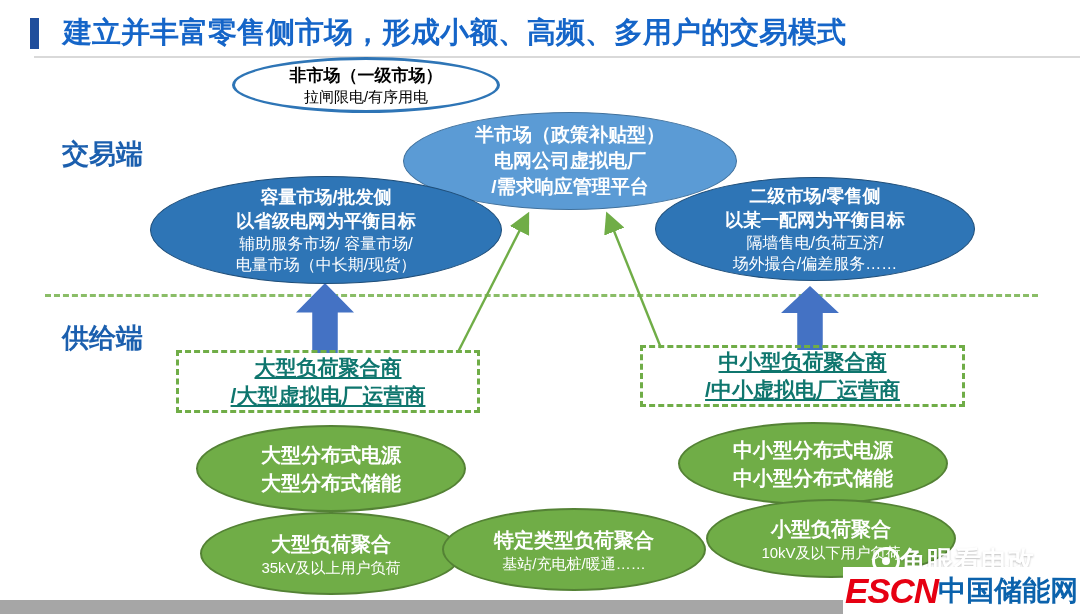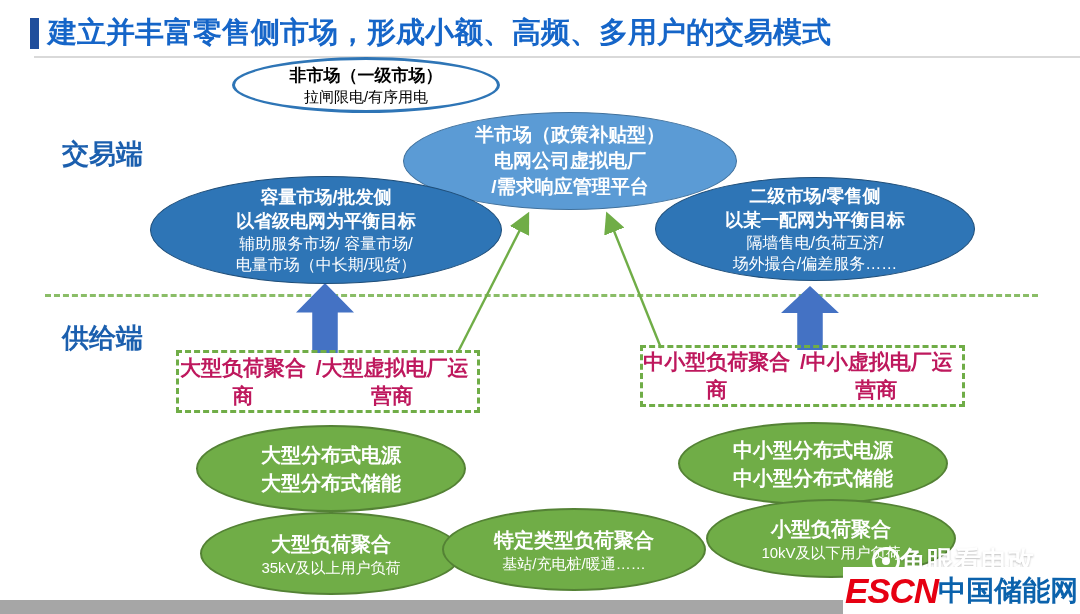--- a/index.html
+++ b/index.html
@@ -1,20 +1,20 @@
 <!DOCTYPE html>
 <html><head>
 <meta charset="utf-8">
 <style>
   html,body{margin:0;padding:0;background:#fff;}
   .canvas{position:relative;width:1080px;height:614px;background:#ffffff;overflow:hidden;
           font-family:"Liberation Sans","DejaVu Sans",sans-serif;}
 
   
-  .header{position:absolute;left:30px;top:13px;display:flex;align-items:center;gap:9px;z-index:4;}
+  .header{position:absolute;left:30px;top:13px;display:flex;align-items:center;gap:24px;z-index:4;}
   .accent-bar{width:9px;height:31px;background:#1f4e9c;}
   .slide-title{margin:0;font-size:29px;font-weight:bold;color:#1565c8;white-space:nowrap;}
   .title-rule{position:absolute;left:34px;top:56px;width:1046px;border-top:2px solid #d9d9d9;z-index:0;}
 
   
   .section-label{position:absolute;font-size:27px;font-weight:bold;color:#1b5fae;z-index:3;}
   .lbl-trading{left:62px;top:136px;}
   .lbl-supply{left:62px;top:320px;}
 
   
@@ -40,23 +40,23 @@
   
   .block-arrow{position:absolute;background:#4472c4;z-index:1;
     clip-path:polygon(50% 0,100% 42%,72% 42%,72% 100%,28% 100%,28% 42%,0 42%);}
   .arrow-left{left:296px;top:283px;width:58px;height:70px;}
   .arrow-right{left:781px;top:286px;width:58px;height:64px;}
 
   
   .connectors{position:absolute;left:0;top:0;z-index:1;pointer-events:none;}
 
   
-  .dashed-box{position:absolute;border:3px dashed #70ad47;display:flex;flex-direction:row;justify-content:center;
-              align-items:center;text-align:center;color:#be185d;font-weight:bold;font-size:21px;line-height:28px;
-              box-sizing:border-box;z-index:2;background:transparent;}
+  .dashed-box{position:absolute;border:3px dashed #70ad47;display:flex;flex-direction:column;justify-content:center;
+              align-items:center;text-align:center;color:#0f766e;font-weight:bold;font-size:21px;line-height:28px;
+              box-sizing:border-box;z-index:2;background:transparent;text-decoration:underline;}
   .agg-large{left:176px;top:350px;width:304px;height:63px;}
   .agg-small{left:640px;top:345px;width:325px;height:62px;}
 
   
   .green{background:#70ad47;border:2px solid #548235;color:#fff;}
   .green .b{font-size:20px;font-weight:bold;line-height:28px;}
   .green .s{font-size:15px;line-height:20px;}
   .res-large-der{left:196px;top:425px;width:270px;height:87px;}
   .res-small-der{left:678px;top:422px;width:270px;height:83px;}
   .res-large-load{left:200px;top:512px;width:262px;height:83px;}

